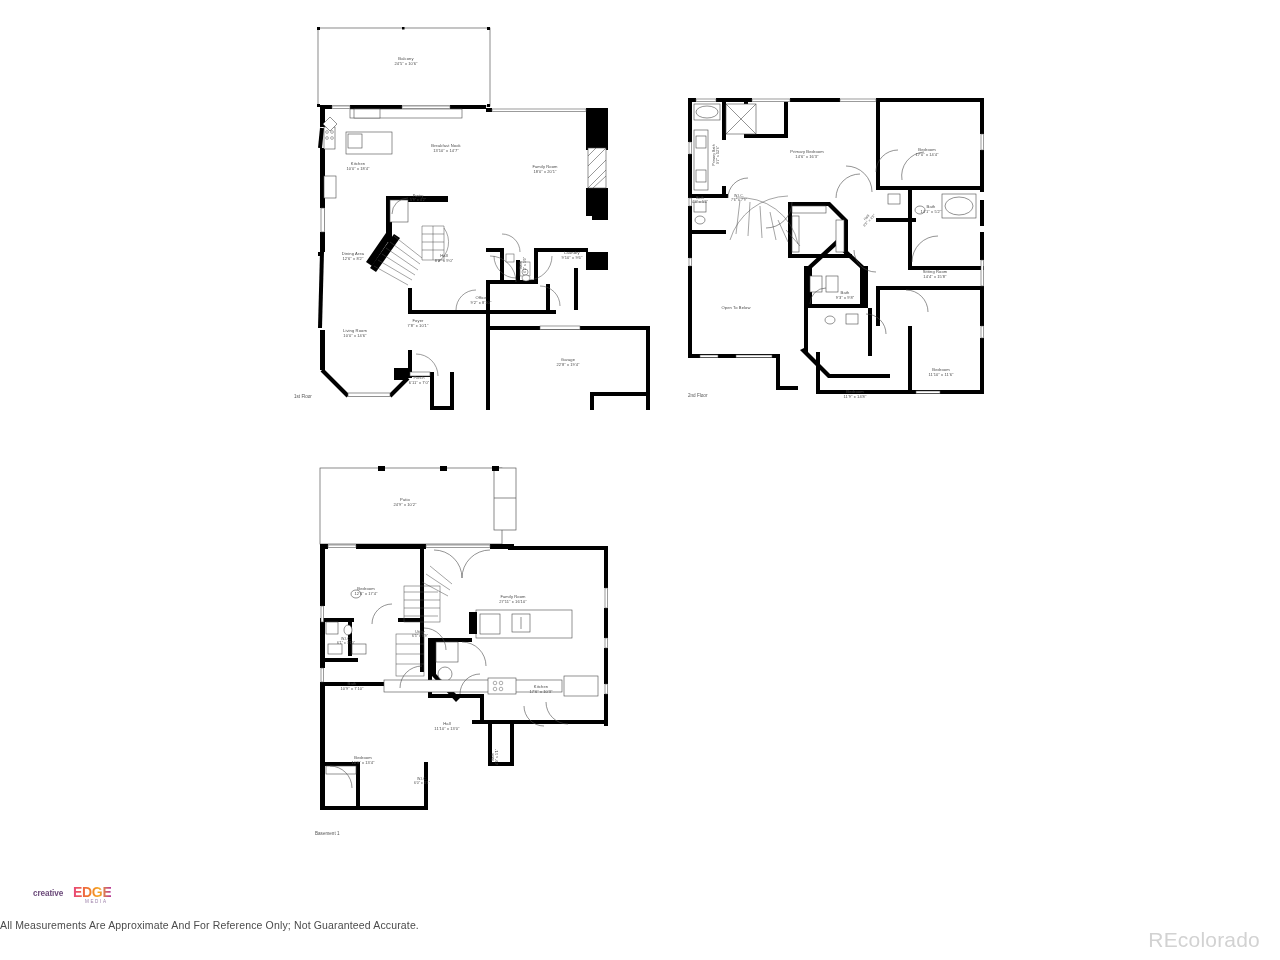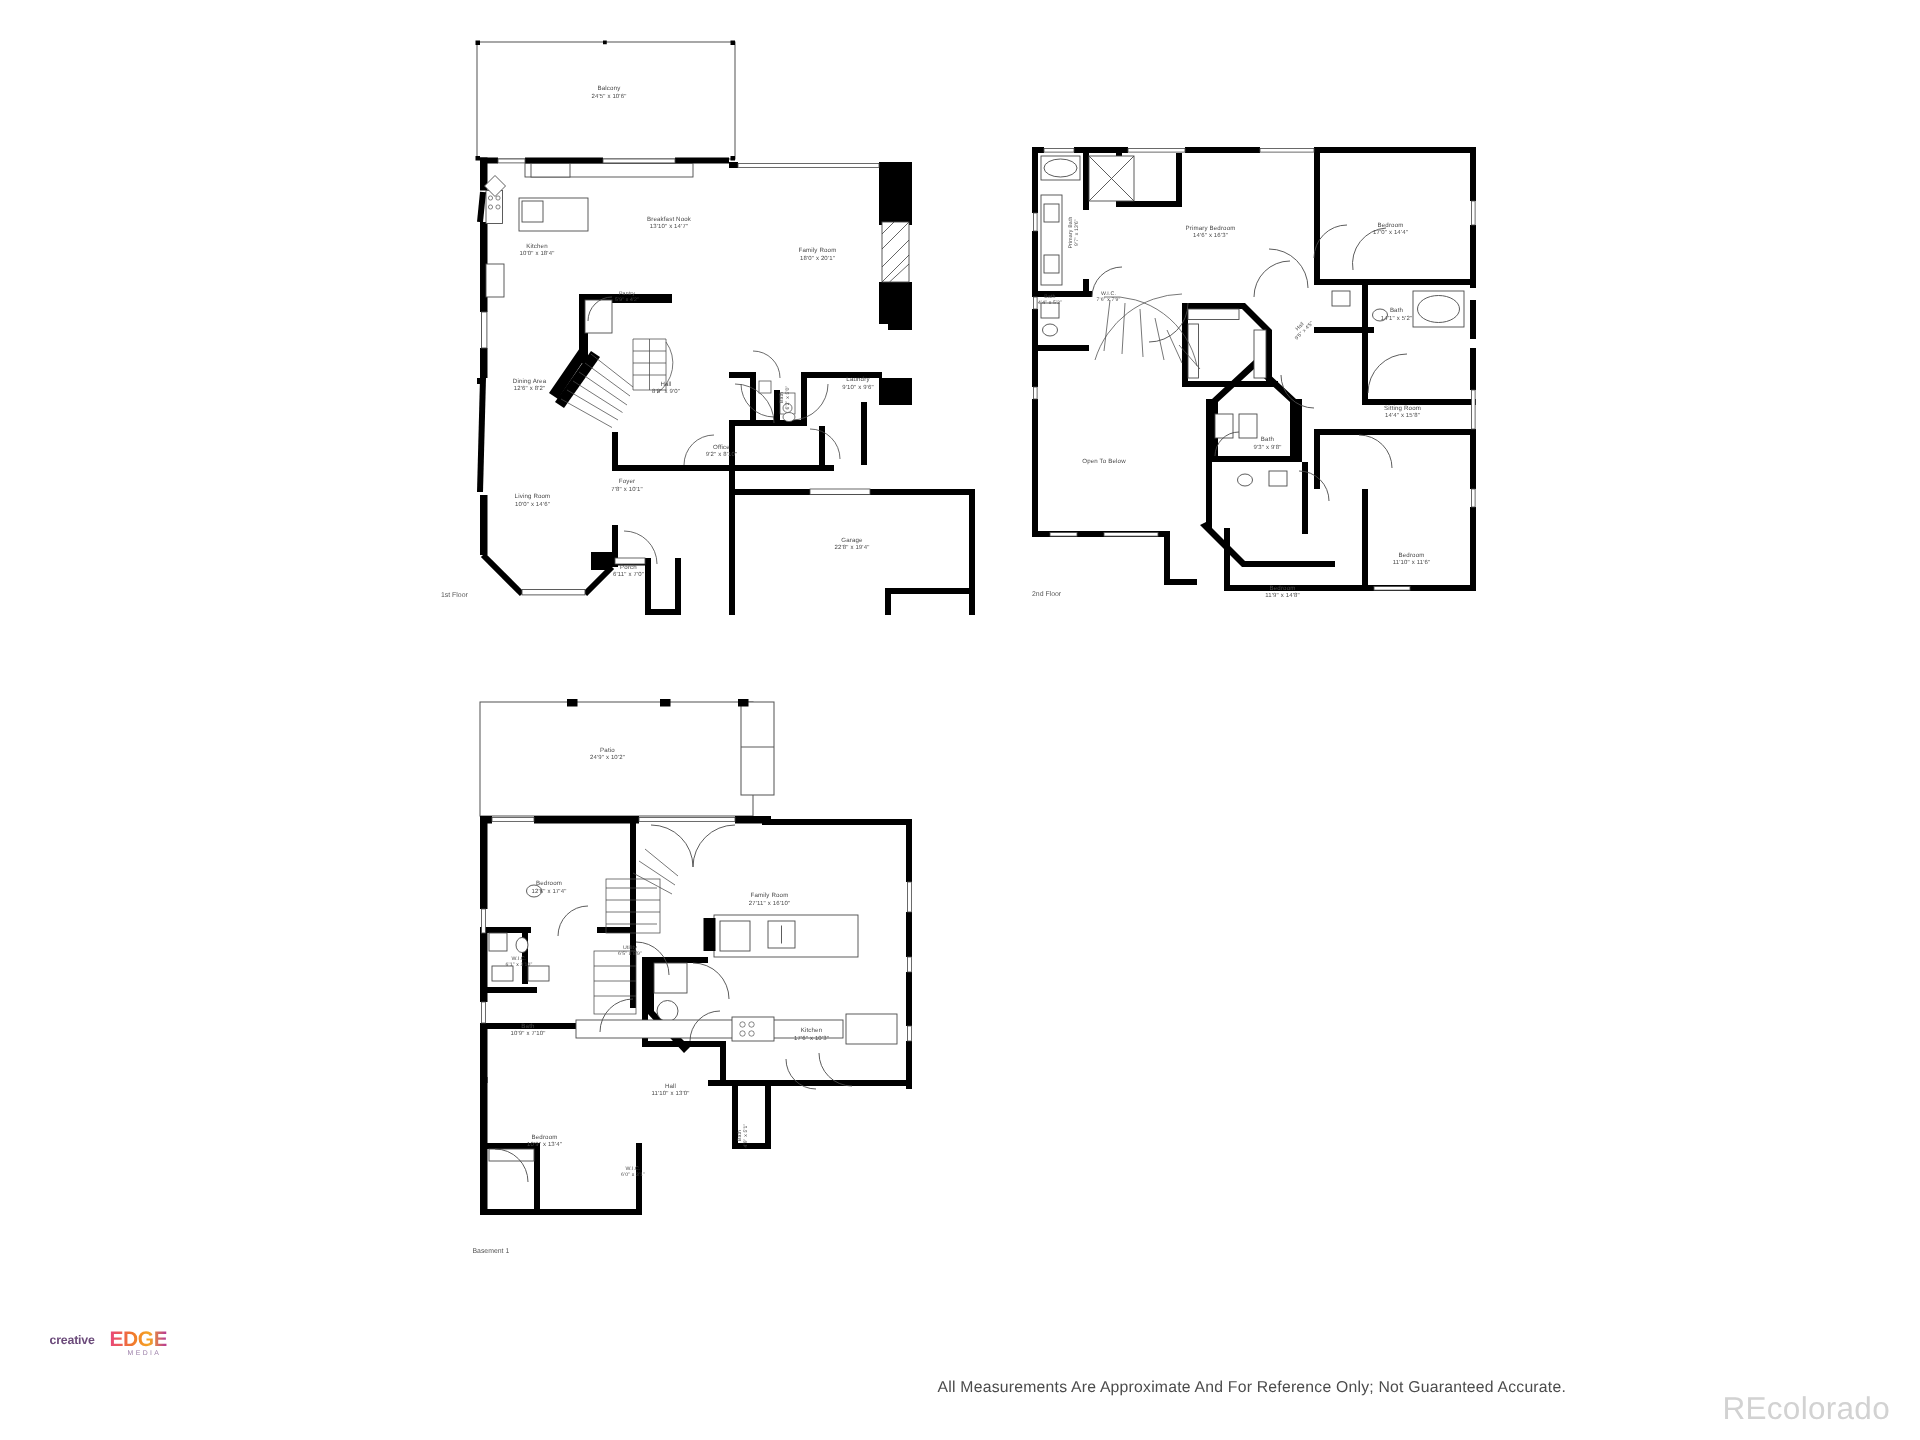--- a/index.html
+++ b/index.html
@@ -16,21 +16,21 @@
           color:#4a4a4a;letter-spacing:.1px;white-space:nowrap;
           transform:translate(-50%,-50%);pointer-events:none;}
   .rlabel .nm{display:block;font-size:4.1px;}
   .rlabel .dm{display:block;font-size:4.0px;}
   .rlabel.tiny .nm{font-size:3.5px;}
   .rlabel.tiny .dm{font-size:3.4px;}
 
   .floorcap{position:absolute;font-size:4.6px;color:#555;white-space:nowrap;}
 
   
-  #disclaimer{position:absolute;left:0;top:919px;width:1044px;text-align:right;
+  #disclaimer{position:absolute;left:0;top:919px;width:1044px;text-align:left;
               font-size:10.5px;color:#4b4b4b;letter-spacing:.15px;}
   #watermark{position:absolute;right:20px;top:928px;font-size:21px;
              color:#d2d2d2;letter-spacing:.2px;font-family:"Liberation Sans",sans-serif;}
 
   
   #logo{position:absolute;left:33px;top:884px;width:95px;height:24px;}
   #logo .lw{position:absolute;left:0;top:5px;font-size:8.2px;color:#6b4a7a;
             font-weight:700;letter-spacing:-.1px;}
   #logo .le{position:absolute;left:40px;top:0px;font-size:14px;font-weight:bold;
             letter-spacing:-.3px;

